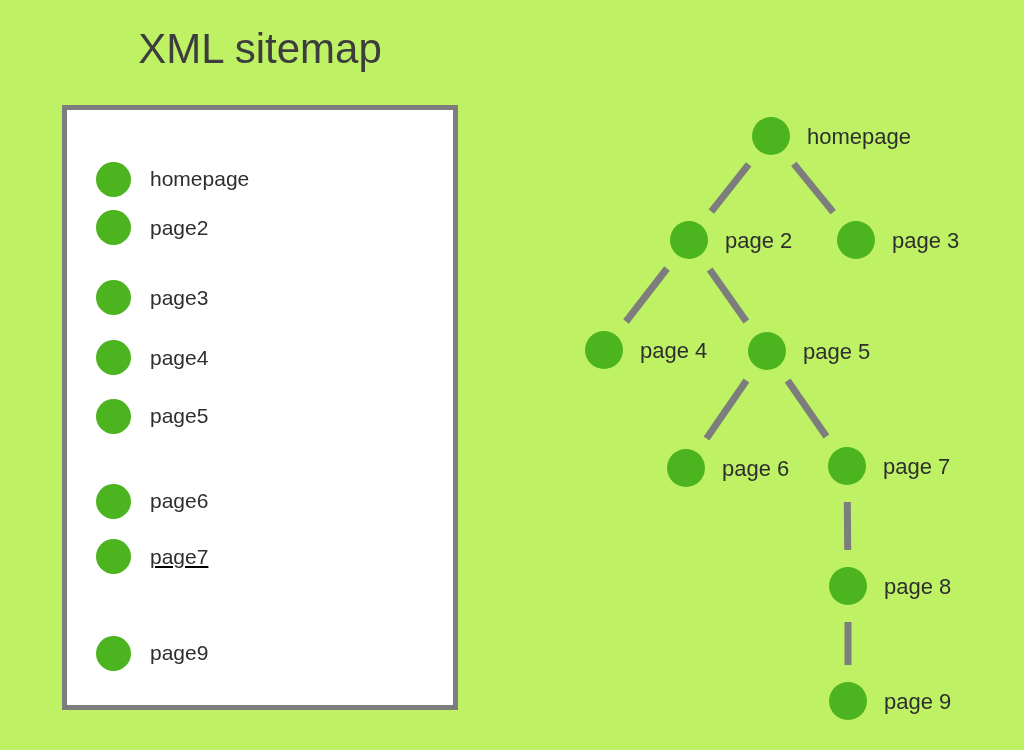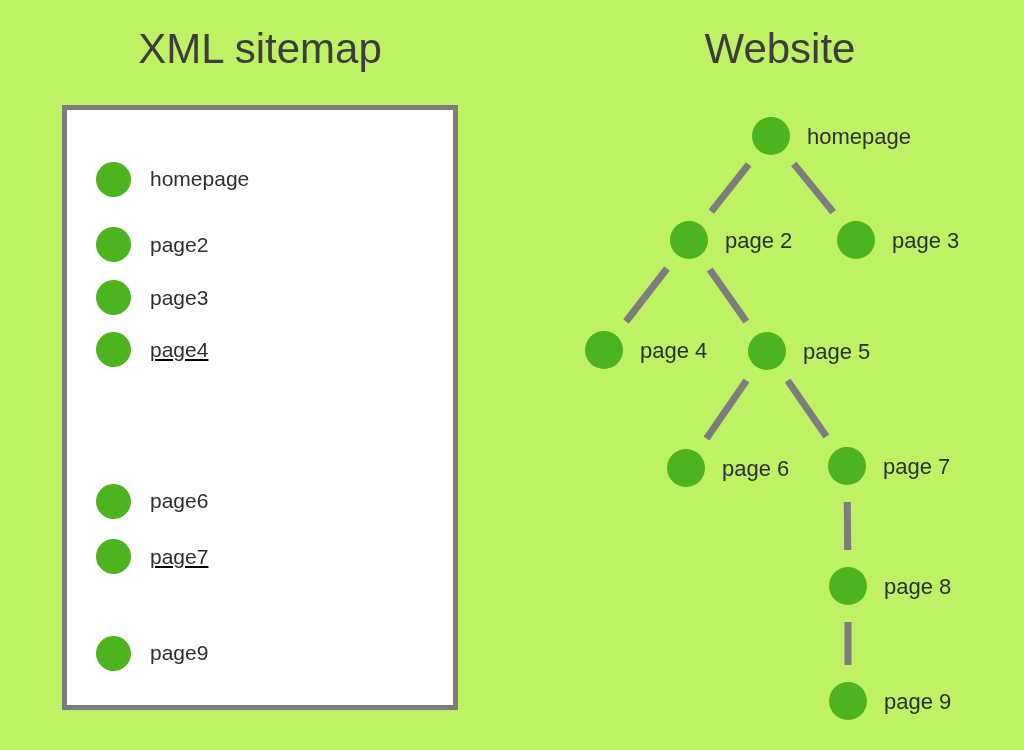--- a/index.html
+++ b/index.html
@@ -66,38 +66,41 @@
     font-family: "Liberation Sans", sans-serif;
     font-size: 22px;
     fill: #2e2e2e;
   }
 </style>
 </head>
 <body>
 
 <div class="canvas">
   <div class="title left-title">XML sitemap</div>
-  <div class="title right-title">Website</div>
 
   <div class="sitemap-box" id="sitemap-box">
       <div class="sitemap-row" style="top: 51.5px;">
         <span class="sitemap-dot" style="background: rgb(76, 180, 30);"></span>
         <span class="sitemap-label">homepage</span>
       </div>
-      <div class="sitemap-row" style="top: 117px; text-align: center;">
+      <div class="sitemap-row" style="top: 100px; text-align: center;">
         <span class="sitemap-dot" style="background: rgb(76, 180, 30);"></span>
         <span class="sitemap-label">page2</span>
       </div>
       <div class="sitemap-row" style="top: 170px; align-items: center;">
         <span class="sitemap-dot" style="background: rgb(76, 180, 30);"></span>
         <span class="sitemap-label">page3</span>
       </div>
-      <div class="sitemap-row" style="top: 222px; text-decoration: underline;">
+      <div class="sitemap-row" style="top: 230px;">
         <span class="sitemap-dot" style="background: rgb(76, 180, 30);"></span>
         <span class="sitemap-label">page4</span>
+      </div>
+      <div class="sitemap-row" style="top: 288.5px;">
+        <span class="sitemap-dot" style="background: rgb(76, 180, 30);"></span>
+        <span class="sitemap-label">page5</span>
       </div>
       <div class="sitemap-row" style="top: 347.75px; margin-top: 26px;">
         <span class="sitemap-dot" style="background: rgb(76, 180, 30);"></span>
         <span class="sitemap-label">page6</span>
       </div>
       <div class="sitemap-row" style="top: 429px; text-decoration: underline;">
         <span class="sitemap-dot" style="background: rgb(76, 180, 30);"></span>
         <span class="sitemap-label">page7</span>
       </div>
       <div class="sitemap-row" style="top: 525.5px; justify-content: space-between;">

